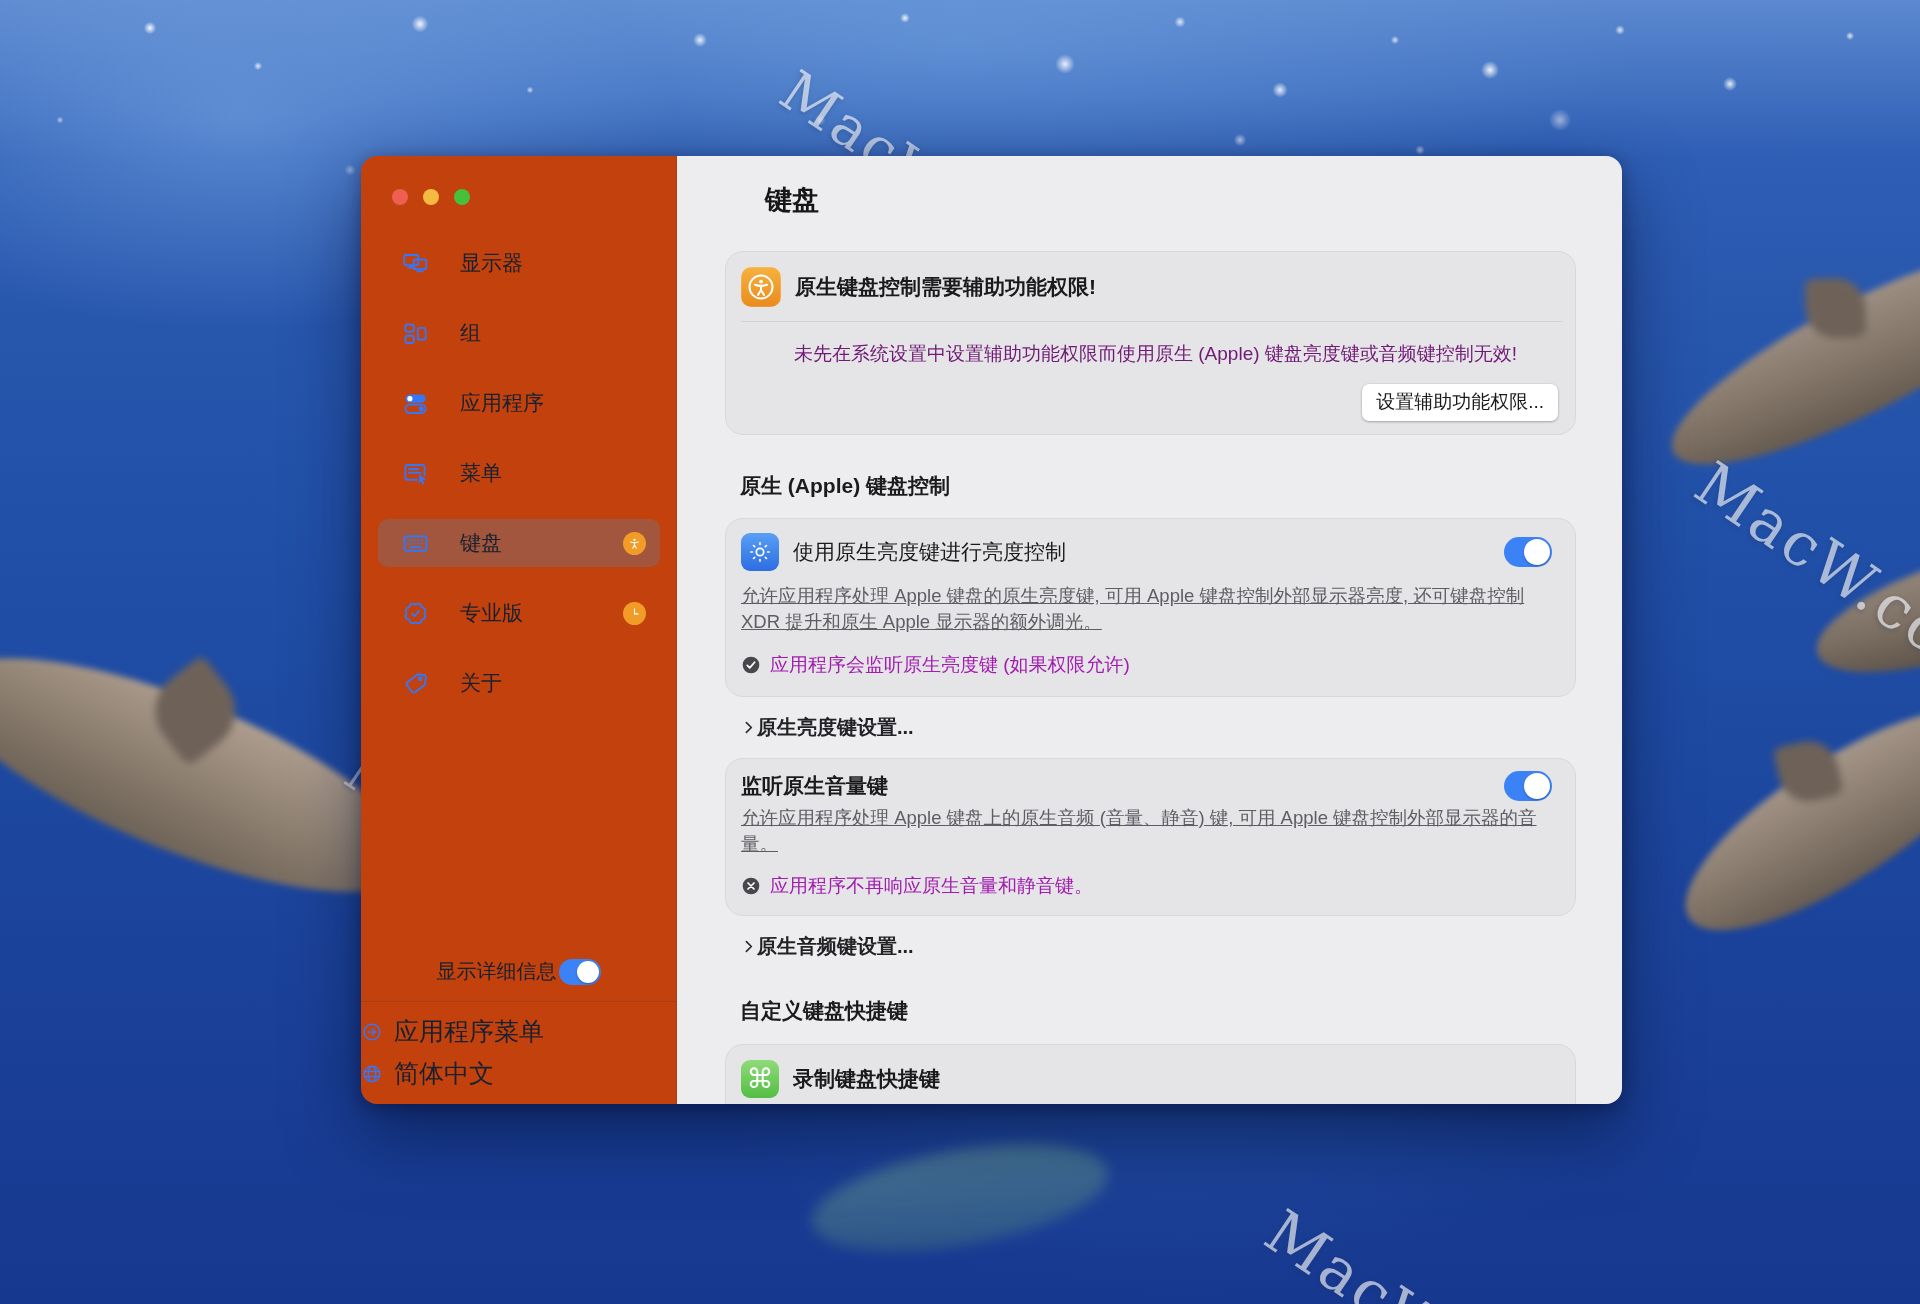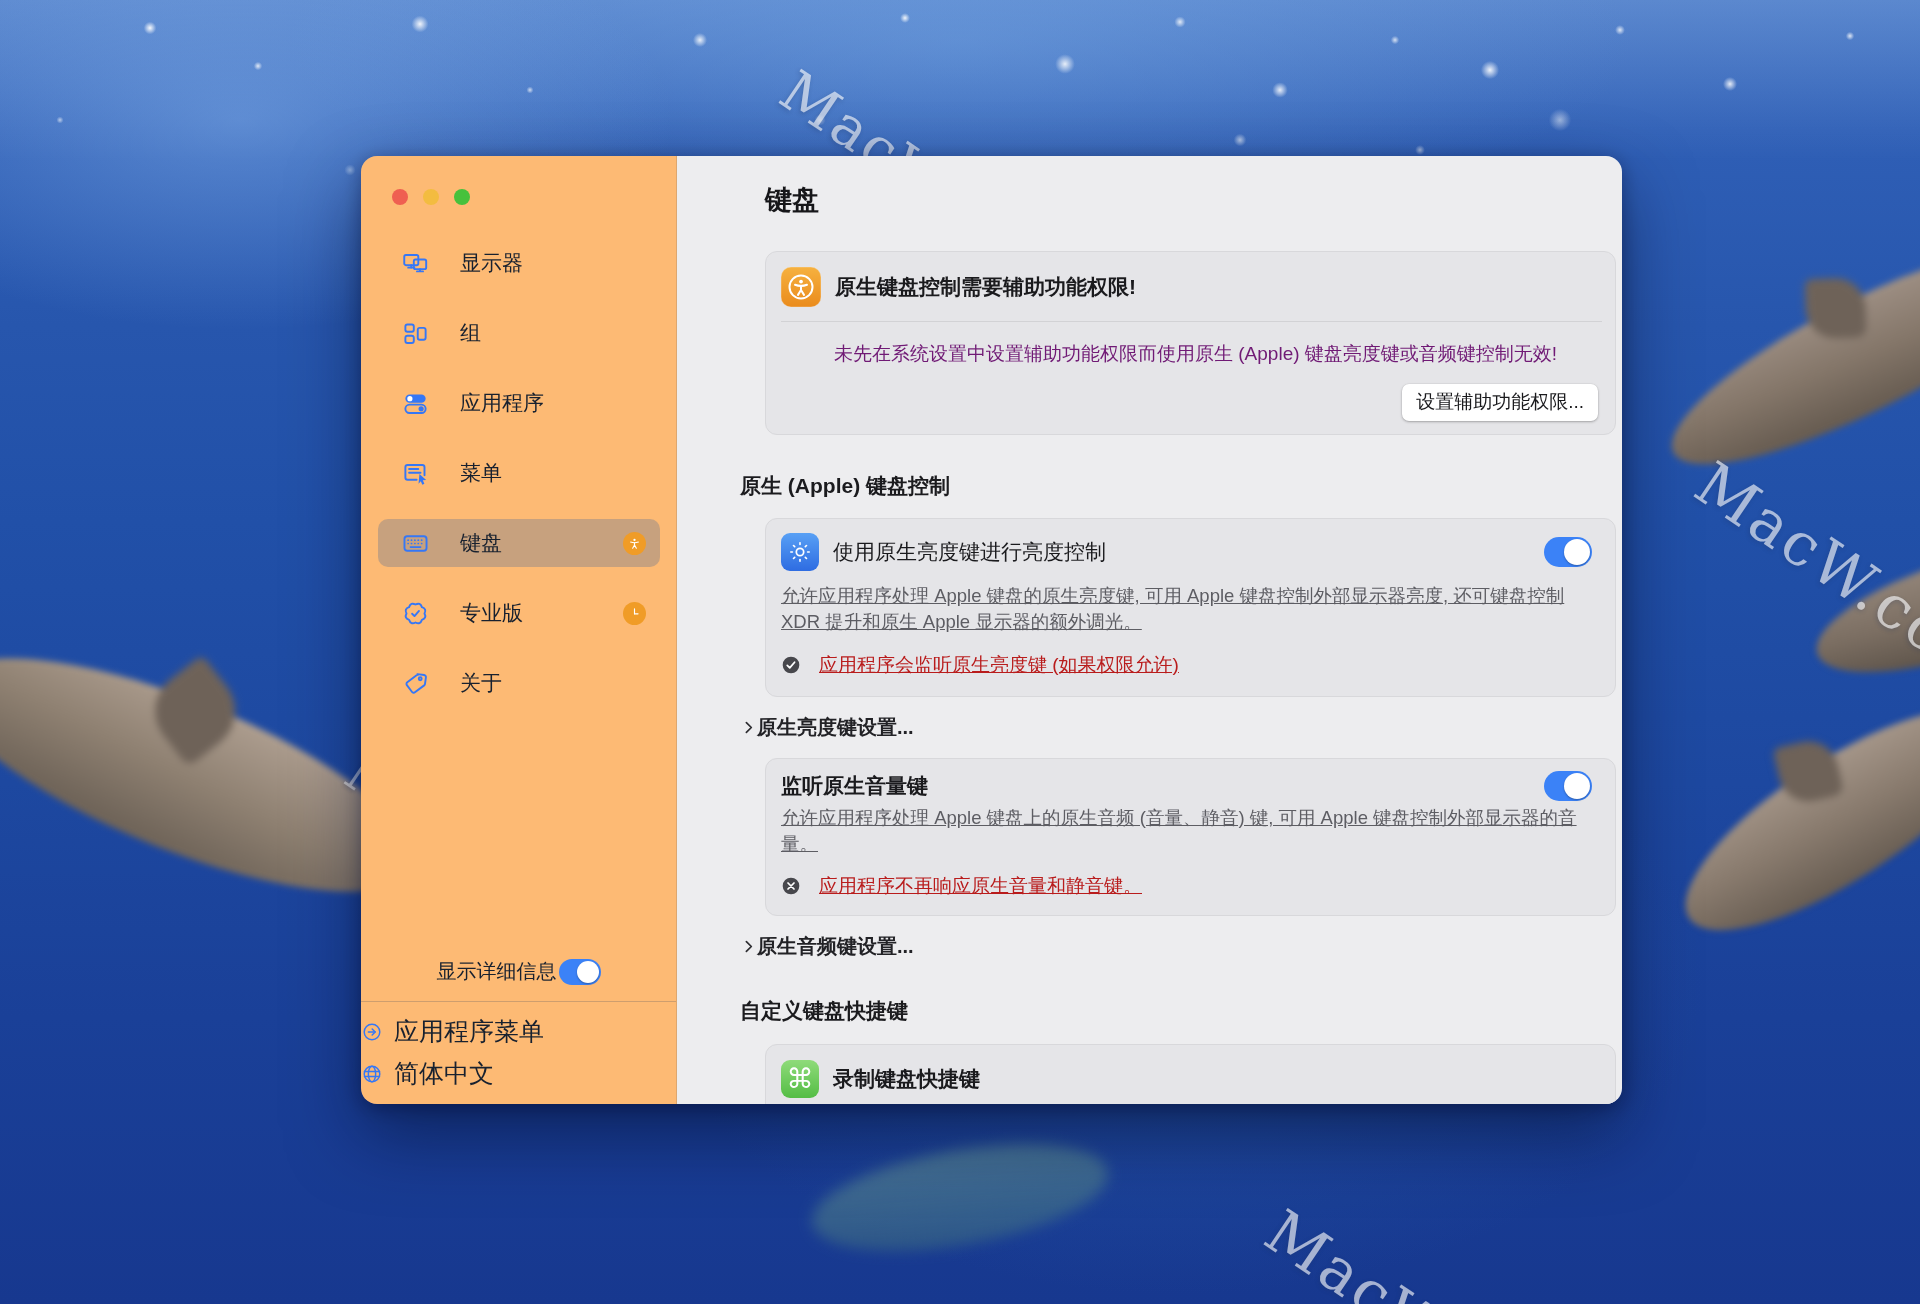--- a/index.html
+++ b/index.html
@@ -74,21 +74,21 @@
 
   
   .window {
     position:absolute; left:361px; top:156px; width:1261px; height:948px;
     border-radius:16px; overflow:hidden; display:flex;
     box-shadow:0 30px 70px rgba(0,10,40,.5), 0 4px 18px rgba(0,10,40,.35);
   }
 
   
   .sidebar {
-    width:316px; flex:0 0 316px; background:#fdba74; position:relative;
+    width:316px; flex:0 0 316px; background:#c2410c; position:relative;
     border-right:1px solid rgba(40,60,90,.15);
   }
   .traffic { position:absolute; left:31px; top:33px; display:flex; gap:15px; }
   .traffic span { width:16px; height:16px; border-radius:50%; display:block; }
   .tl-close { background:#ef5f51; }
   .tl-min { background:#f3bc40; }
   .tl-zoom { background:#47c13c; }
 
   .nav { position:absolute; top:83px; left:17px; width:282px; display:flex; flex-direction:column; gap:22px; }
   .nav-item {
@@ -115,21 +115,21 @@
   .toggle { border-radius:999px; background:#3b82f7; position:relative; flex:0 0 auto; cursor:pointer; }
   .toggle::after { content:""; position:absolute; top:2px; right:2px; bottom:2px; aspect-ratio:1/1; background:#fff; border-radius:50%;
                    box-shadow:0 1px 2px rgba(0,0,0,.3); }
   .toggle.small { width:42px; height:26px; }
   .toggle.big { width:48px; height:30px; }
 
   
   .content { flex:1; background:#ededef; padding:0 46px 0 48px; position:relative; overflow:hidden; }
   .page-title { margin:26px 0 0 40px; font-size:27px; font-weight:700; color:#161619; }
 
-  .card { background:#e5e5e8; border:1px solid #d8d8db; border-radius:12px; width:851px;margin-left:40px; }
+  .card { background:#e5e5e8; border:1px solid #d8d8db; border-radius:18px; width:851px; }
   .warning-card { margin-top:33px; height:184px; position:relative; }
   .card-head { display:flex; align-items:center; padding:15px 15px 14px; }
   .app-icon { width:40px; height:40px; border-radius:10px; display:flex; align-items:center; justify-content:center; flex:0 0 40px; }
   .icon-orange { background:linear-gradient(180deg,#f6b13f,#ea8b1c); box-shadow:inset 0 0 0 .5px rgba(255,255,255,.3); }
   .icon-blue { background:linear-gradient(180deg,#58a0f5,#2e6ce2); }
   .icon-green { background:linear-gradient(180deg,#8fdb7a,#54bd45); }
   .app-icon svg { width:30px; height:30px; stroke:#fff; fill:none; stroke-width:1.6; stroke-linecap:round; stroke-linejoin:round; }
   .icon-green .cmd { color:#fff; font-size:27px; line-height:1; font-weight:400; }
   .card-title { margin-left:14px; font-size:21px; font-weight:700; color:#1a1a1d; }
   .card-title.medium { font-weight:400; }
@@ -140,21 +140,21 @@
     padding:5px 14px 6px; font-size:19px; color:#1a1a1d; font-family:inherit;
     box-shadow:0 1px 2.5px rgba(0,0,0,.28), 0 0 0 .5px rgba(0,0,0,.05); cursor:pointer;
   }
 
   .section-title { font-size:21px; font-weight:700; color:#1b1b1e; margin:37px 0 0 15px; }
 
   .feature-card { margin-top:18px; padding-bottom:18px; }
   .feature-card .card-head { padding:14px 15px 10px; }
   .toggle-right { margin-left:auto; margin-right:8px; }
   .feature-desc { padding:2px 18px 0 15px; font-size:18.5px; color:#5d5d63; line-height:1.42;text-decoration:underline; }
-  .status-row { display:flex; align-items:center; gap:18px; padding:16px 15px 0; font-size:19px; color:#b91c1c;text-decoration:underline; }
+  .status-row { display:flex; align-items:center; gap:9px; padding:16px 15px 0; font-size:19px; color:#a21caf; }
   .status-ico { width:20px; height:20px; flex:0 0 20px; }
 
   .disclosure { display:flex; align-items:center; margin:17px 0 0 15px; cursor:pointer; }
   .disclosure svg { width:17px; height:17px; stroke:#2d2d31; fill:none; stroke-width:2.4; stroke-linecap:round; stroke-linejoin:round; }
   .disclosure span { font-size:20px; font-weight:600; color:#222226; }
 
   .volume-card { margin-top:17px; padding-bottom:16px; }
   .volume-card .card-head { padding:12px 15px 2px; }
   .volume-card .card-title-noicon { font-size:21px; font-weight:600; color:#1a1a1d; }
 

